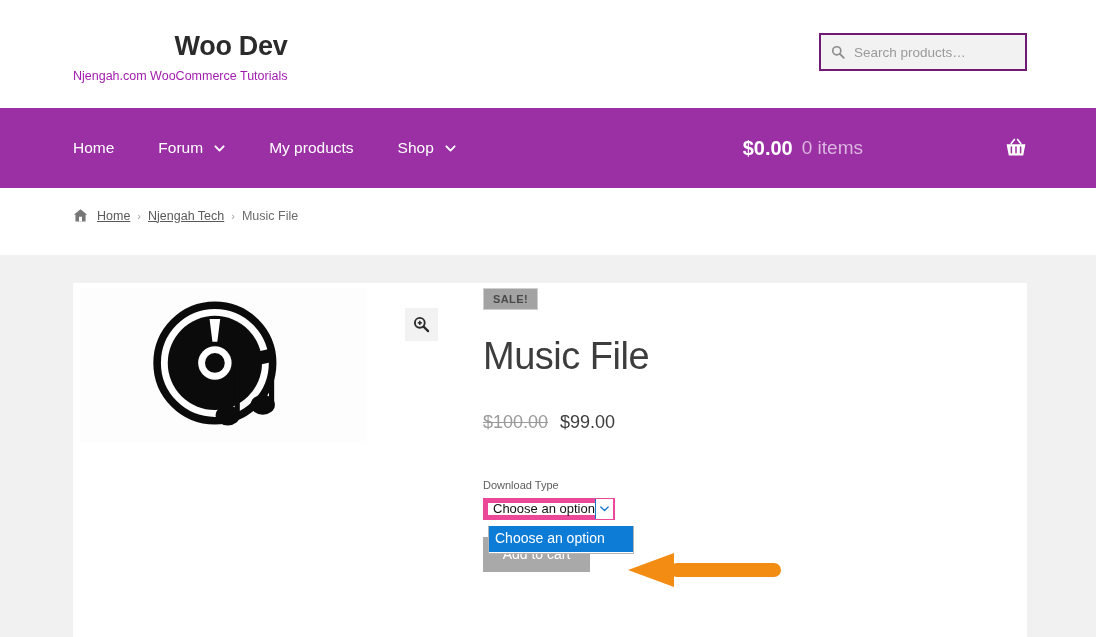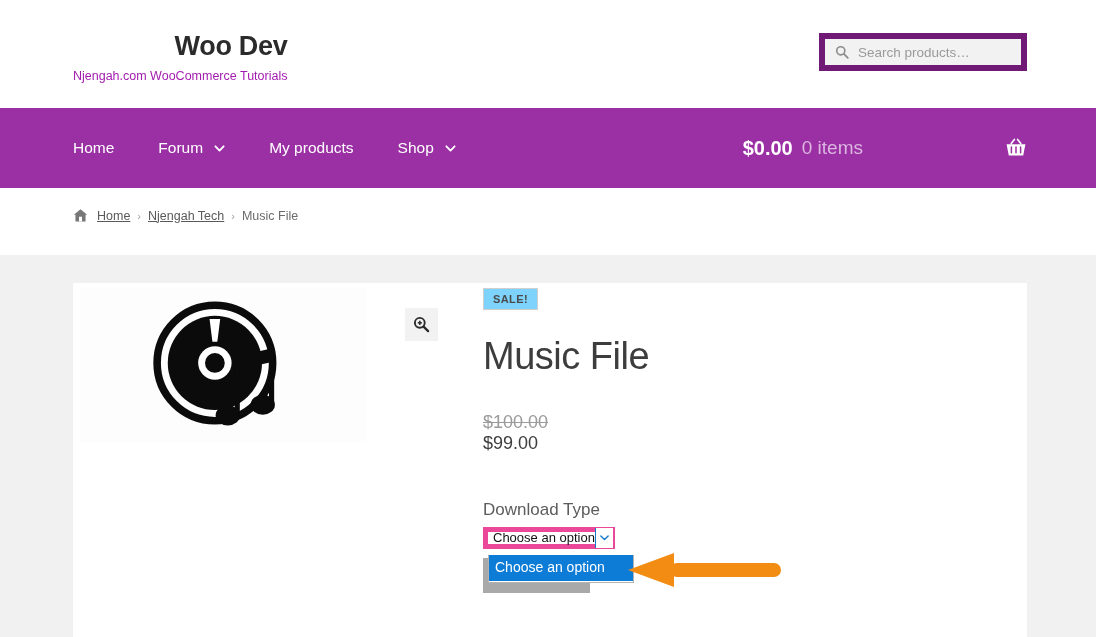--- a/index.html
+++ b/index.html
@@ -37,21 +37,21 @@
     font-size: 12.5px;
     color: #a21caf;
     margin-top: 7px;
     line-height: 1.2;
   }
   .search-box {
     position: absolute;
     left: 819px; top: 33px;
     width: 208px; height: 38px;
     background: #f2f2f2;
-    border: 6px solid #701a75;
+    border: 2px solid #701a75;
     display: flex;
     align-items: center;
     padding: 0 10px;
   }
   .search-icon {
     width: 14px; height: 14px;
     margin-right: 9px;
     flex: 0 0 auto;
     display: block;
   }
@@ -189,57 +189,56 @@
 
   
   .summary {
     position: absolute;
     left: 410px; top: 5px;
     width: 520px;
   }
   .sale-badge {
     display: inline-block;
     border: 1px solid #cfcfcf;
-    background: #7dd3fc;
+    background: #a3a3a3;
     color: #4a4a4a;
     font-size: 11px;
     font-weight: bold;
     letter-spacing: 0.4px;
     padding: 5px 9px 4px;
     line-height: 1;
   }
   .product-title {
     font-size: 38px;
     font-weight: normal;
     color: #3d3d3d;
     margin: 26px 0 0 0;
     line-height: 1.1;
     letter-spacing: -0.5px;
   }
   .price-row {
     margin-top: 34px;
     display: flex;
     align-items: baseline;
     font-size: 18px;
-    flex-direction: column;
   }
   .price-old {
     color: #9b9b9b;
     text-decoration: line-through;
     margin-right: 12px;
   }
   .price-new { color: #3d3d3d; }
 
   
   .variation {
     margin-top: 46px;
     position: relative;
   }
   .variation-label {
-    font-size: 17px;
+    font-size: 11px;
     color: #5c5c5c;
     margin-bottom: 7px;
   }
   .select-closed {
     position: relative;
     width: 132px; height: 22px;
     border: 5px solid #ec4899;
     background: #ffffff;
     display: flex;
     align-items: center;

